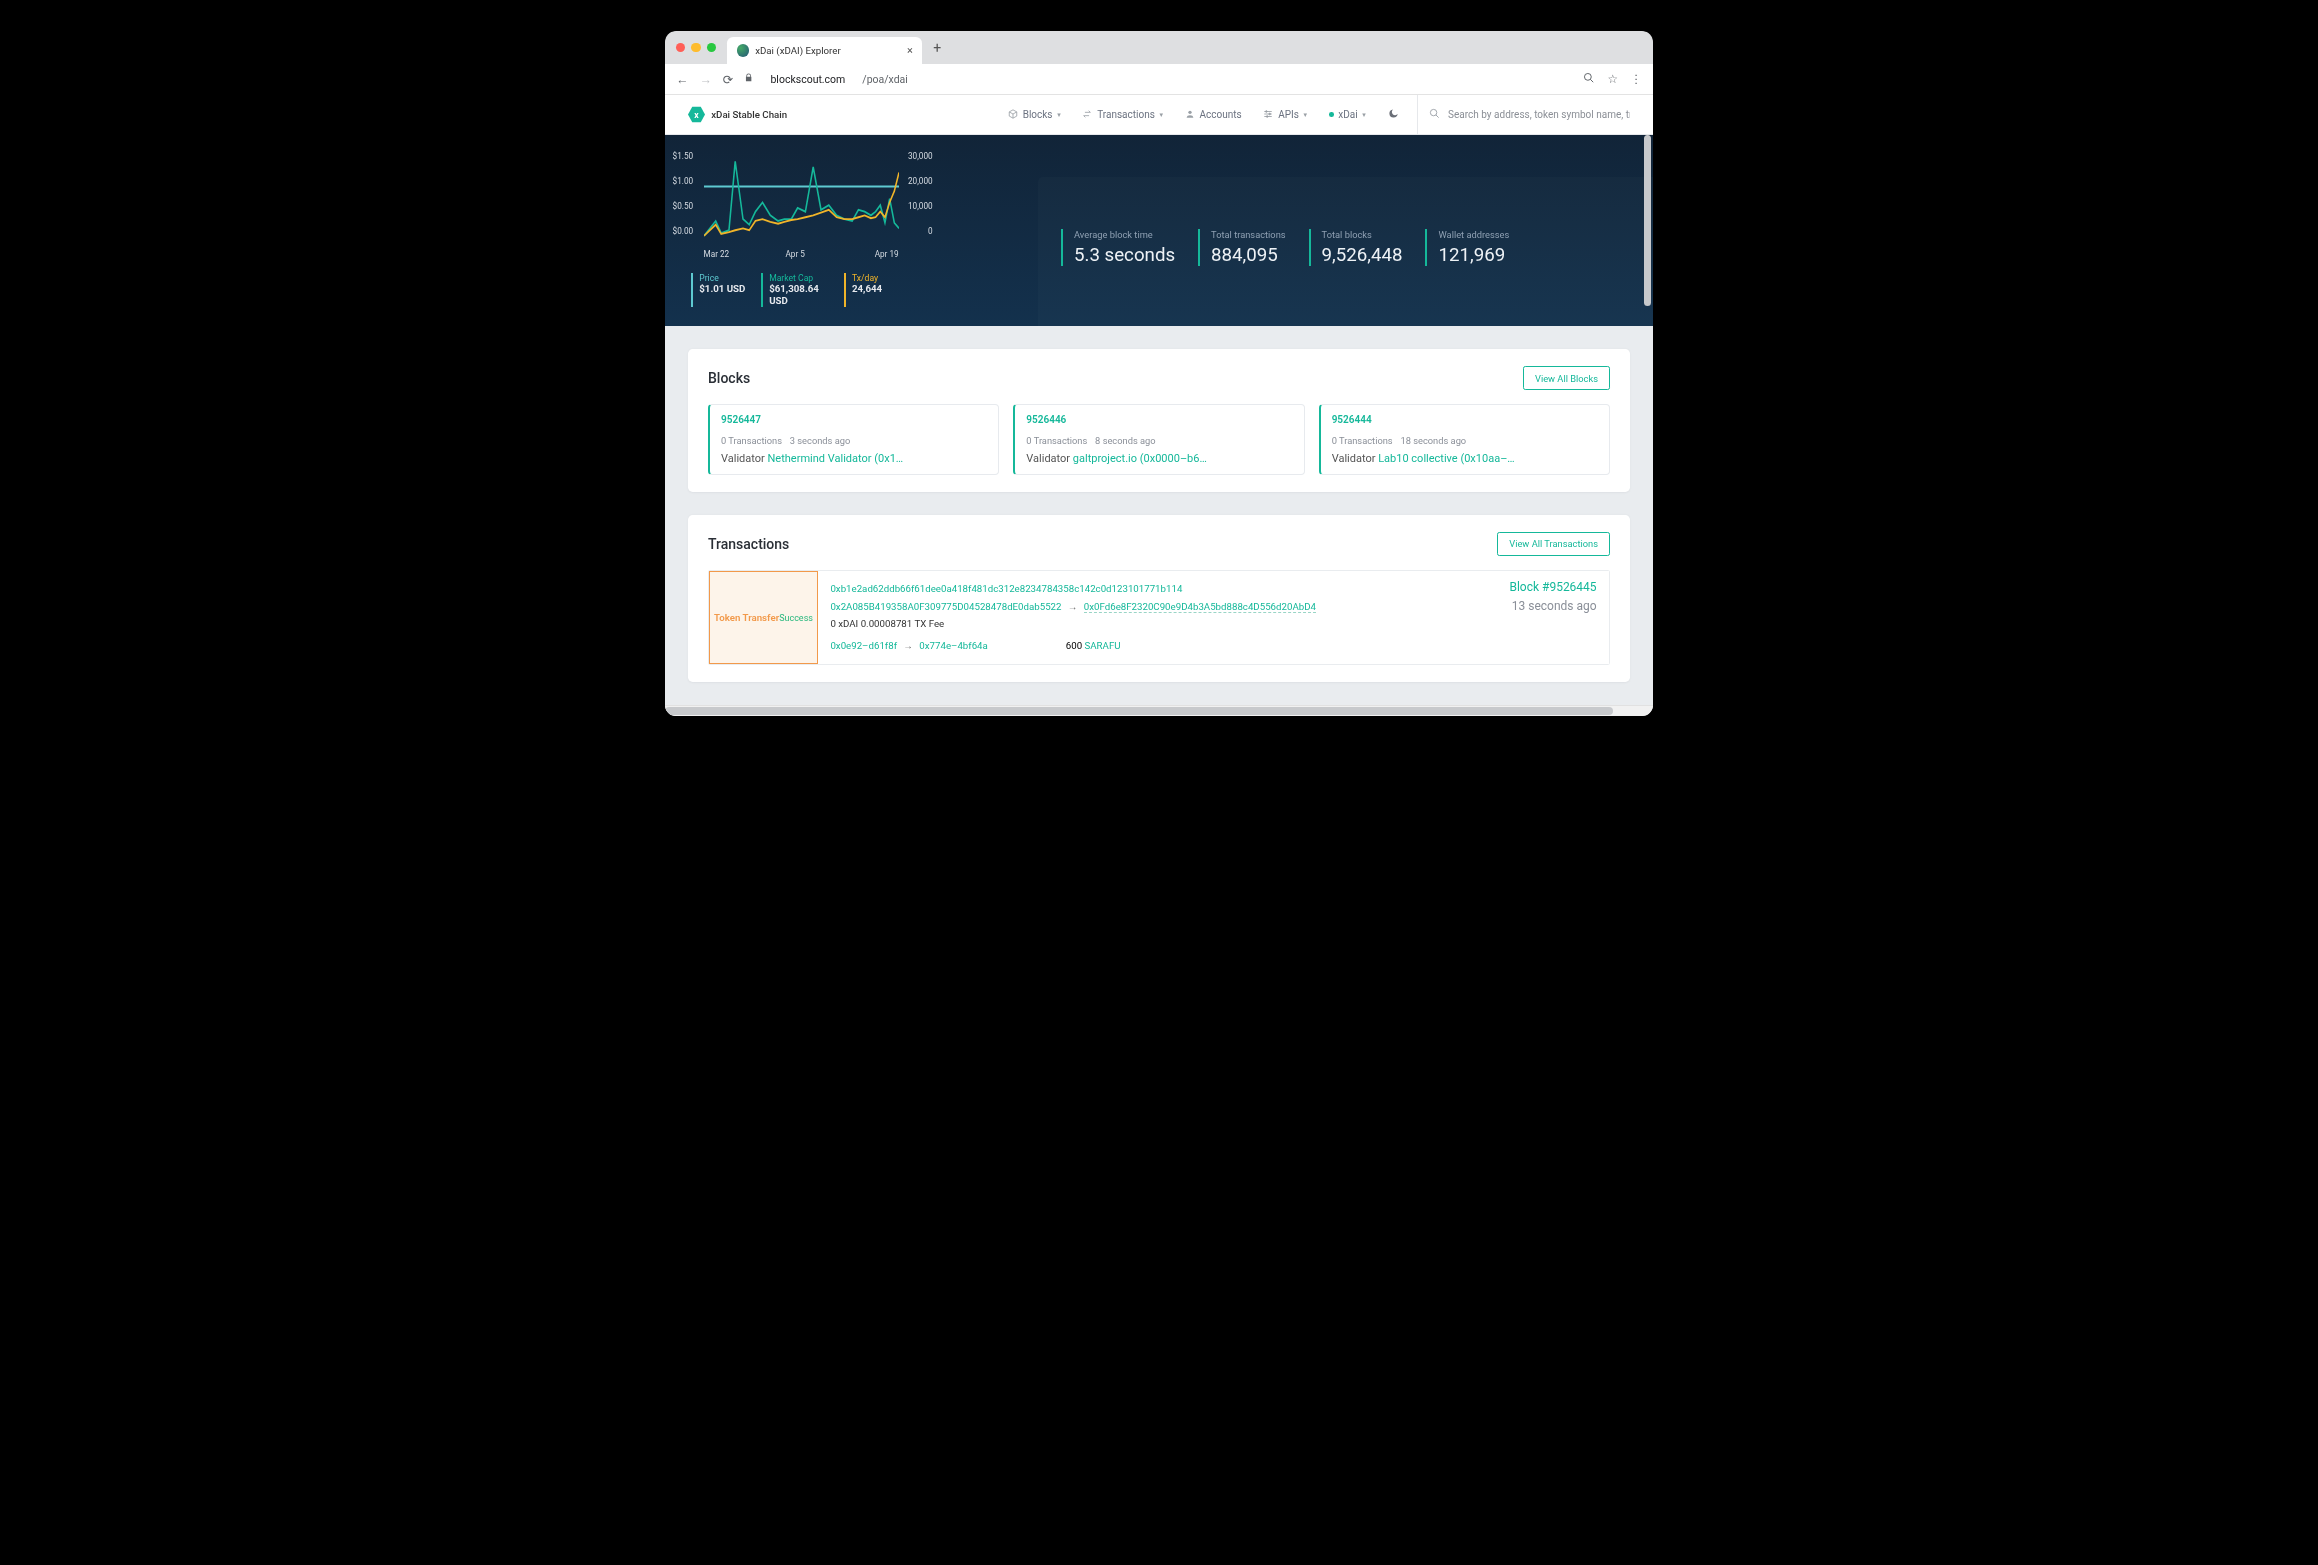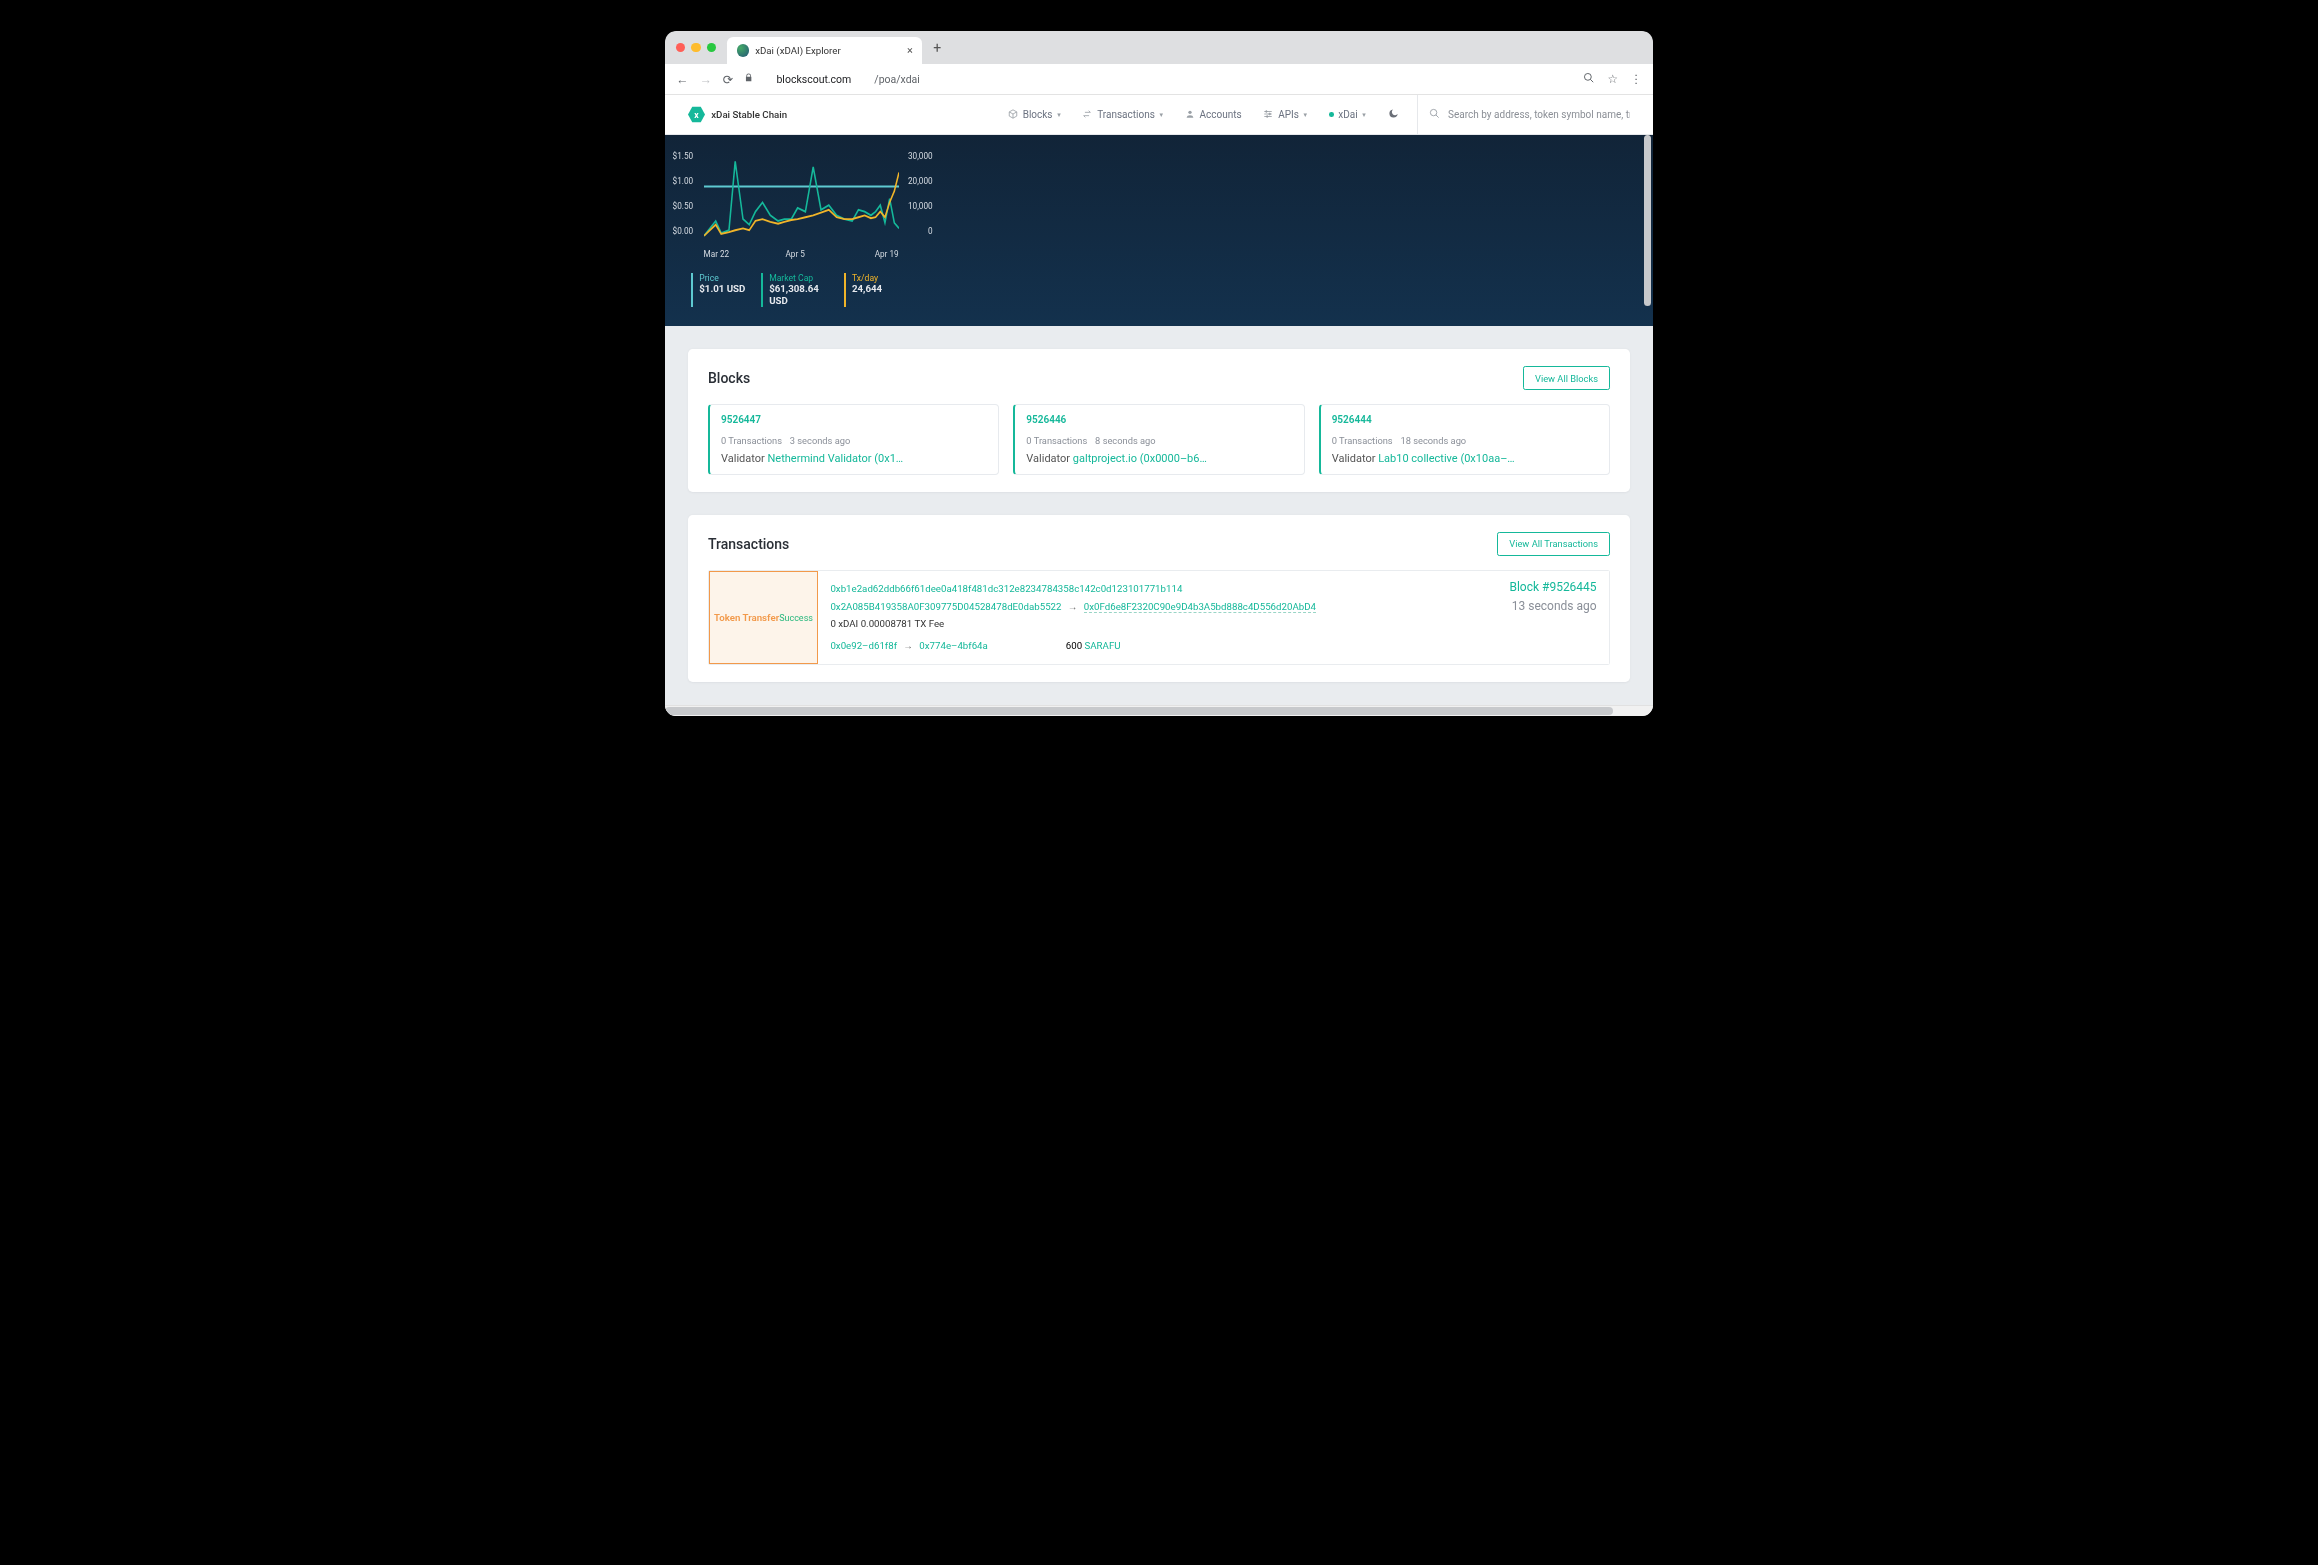--- a/index.html
+++ b/index.html
@@ -9,21 +9,21 @@
   .win-top { background:#dedfe1; height:33px; display:flex; align-items:center; padding:0 11px; border-top-left-radius:9.3px; border-top-right-radius:9.3px; }
   .traffic { display:flex; gap:6.2px; margin-right:11px; }
   .tl { width:9.3px; height:9.3px; border-radius:50%; }
   .tab { background:#fff; height:26.5px; margin-top:6.2px; border-top-left-radius:6.2px; border-top-right-radius:6.2px; display:flex; align-items:center; padding:0 9.3px; font-size:9.7px; color:#333; gap:6.2px; min-width:195px; position:relative;}
   .tab .x { margin-left:auto; color:#555; font-size:11px;}
   .favicon { width:12.4px; height:12.4px; display:inline-block; border-radius:50%; background: radial-gradient(circle at 30% 30%, #4a6, #257);}
   .plus { color:#555; margin-left:11px; font-size:14px; }
   .addr { background:#fff; height:31px; display:flex; align-items:center; padding:0 11px; gap:11px; border-bottom:0.8px solid #e3e3e3;}
   .addr .navbtn { color:#5f6368; font-size:12.4px; }
   .addr .navbtn.dis { color:#bfc1c4; }
-  .addr .url { flex:1; font-size:10.5px; color:#202124; display:flex; align-items:center; gap:23px;}
+  .addr .url { flex:1; font-size:10.5px; color:#202124; display:flex; align-items:center; gap:17px;}
   .lock { color:#5f6368; font-size:9.3px; }
   .addr .right { display:flex; gap:12.4px; color:#5f6368; font-size:11.7px; align-items:center;}
   
   .page { background:#e9ecef; min-height:560px; position:relative;}
   .topnav { background:#fff; height:40px; display:flex; align-items:center; padding:0 23px; gap:6.2px; border-bottom:0.8px solid #e6e8eb;}
   .brand { display:flex; align-items:center; gap:6.2px; font-size:9.7px; color:#333; font-weight:500;}
   .hex { width:17px; height:17px; background:#15b89a; clip-path: polygon(25% 5%, 75% 5%, 100% 50%, 75% 95%, 25% 95%, 0 50%); display:flex; align-items:center; justify-content:center; color:#fff; font-size:8.6px; font-weight:700;}
   .nav-spacer { flex:1; }
   .nav-item { display:flex; align-items:center; gap:4.7px; font-size:10px; color:#6b7280; padding:0 7.8px; cursor:pointer;}
   .nav-item .ic { color:#9aa0a6; font-size:10px; }
@@ -231,20 +231,38 @@
           <div class="ms" style="border-color:#15b89a">
             <div class="lab" style="color:#15b89a">Market Cap</div>
             <div class="val" style="max-width:59px">$61,308.64 USD</div>
           </div>
           <div class="ms" style="border-color:#f0b429">
             <div class="lab" style="color:#f0b429">Tx/day</div>
             <div class="val">24,644</div>
           </div>
         </div>
       </div>
+      <div class="hero-right">
+        <div class="stat">
+          <div class="lab">Average block time</div>
+          <div class="val">5.3 seconds</div>
+        </div>
+        <div class="stat">
+          <div class="lab">Total transactions</div>
+          <div class="val">884,095</div>
+        </div>
+        <div class="stat">
+          <div class="lab">Total blocks</div>
+          <div class="val">9,526,448</div>
+        </div>
+        <div class="stat">
+          <div class="lab">Wallet addresses</div>
+          <div class="val">121,969</div>
+        </div>
+      </div>
     </div>
 
     <div class="content">
       <div class="panel">
         <div class="panel-head">
           <h2>Blocks</h2>
           <button class="view-all">View All Blocks</button>
         </div>
         <div class="block-row">
           <div class="bcard">

